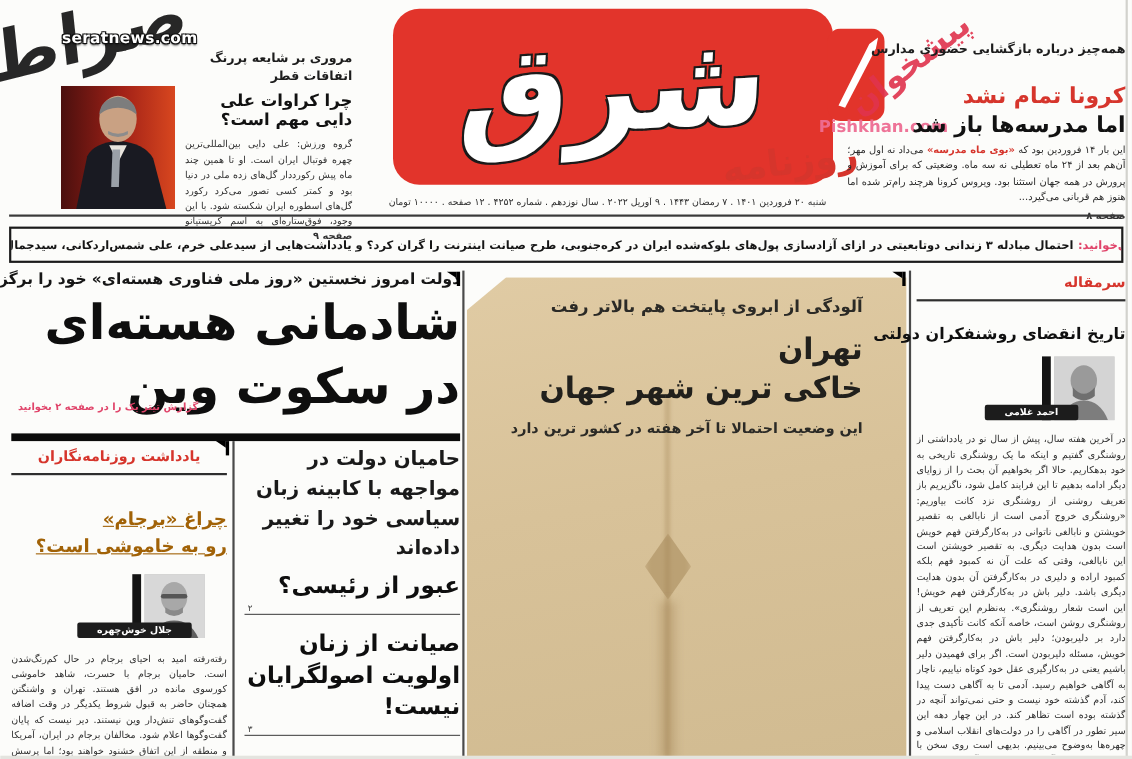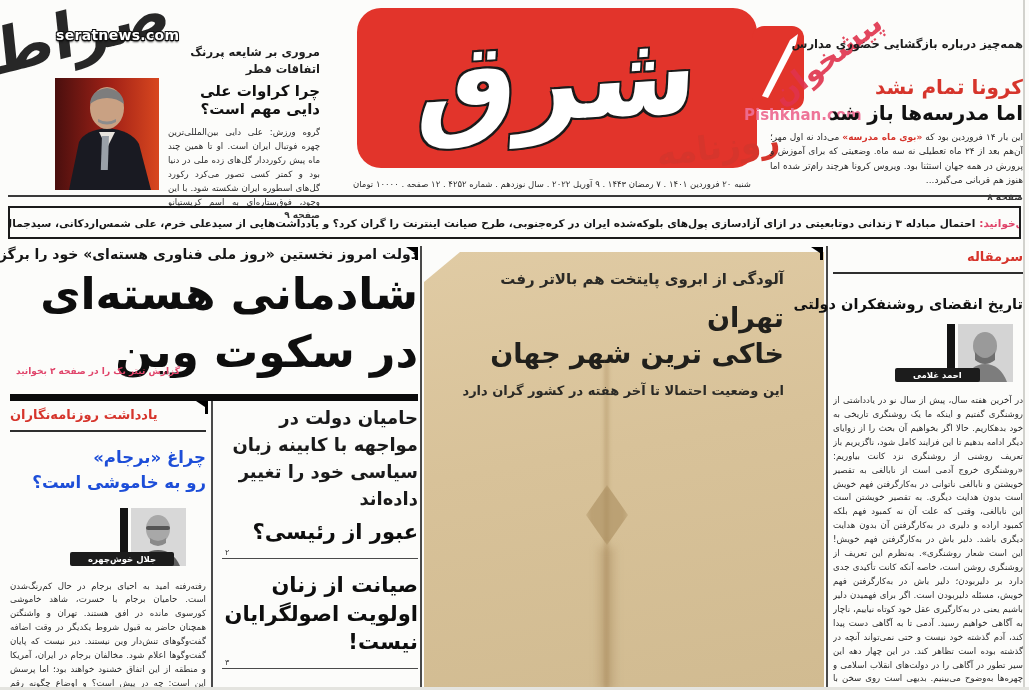--- a/index.html
+++ b/index.html
@@ -96,23 +96,23 @@
   .edit-col .hl { font-size:14.5px; font-weight:bold; color:#101010; margin-top:22px; white-space:nowrap; }
   .author-row { position:relative; height:62px; margin-top:12px; }
   .portrait { position:absolute; width:55px; height:58px; overflow:hidden; background:#c9c9c9; }
   .pbar { position:absolute; width:8px; height:58px; background:#141414; }
   .name-badge { position:absolute; background:#1c1c1c; color:#fff; font-size:8.5px;
     font-weight:bold; padding:2px 18px; border-radius:2px; white-space:nowrap; }
   .edit-col .body-txt { margin-top:8px; height:292px; overflow:hidden; }
 
   
   .note-col { left:10px; top:404px; width:196px; text-align:right; }
-  .note-col .sec-head { text-align:left; }
-  .note-col .hl { font-size:16.5px; font-weight:bold; color:#1d4ed8; line-height:1.5;
-    margin-top:14px; padding-left:8px; }
+  .note-col .sec-head { text-align:center; }
+  .note-col .hl { font-size:16.5px; font-weight:bold; color:#a16207; line-height:1.5;
+    margin-top:28px; padding-left:8px;text-decoration:underline; }
   .note-col .body-txt { margin-top:10px; height:112px; overflow:hidden; }
 
   
   .mid-col { left:222px; top:404px; width:196px; text-align:right; }
   .mid-col .kicker { font-size:18px; font-weight:bold; color:#1a1a1a; line-height:1.5; }
   .mid-col .hl { font-size:21px; font-weight:bold; color:#0e0e0e; line-height:1.35; margin-top:6px; }
   .divider { position:relative; border-top:1.5px solid #4a4a4a; margin:12px 0 12px; }
   .divider .num { position:absolute; left:0; top:-11px; font-size:8px; color:#333; background:#fcfcfa; padding-left:3px; }
 
   .scan-edge-r { left:1023px; top:0; width:2px; height:690px; background:#d2d2cd; }
@@ -194,21 +194,21 @@
   <div class="abs photo">
     <div class="tower-line"></div>
     <div class="tower-pod"></div>
     <div class="tower-base"></div>
     <div class="txt-blk">
       <div class="kicker">آلودگی از ابروی پایتخت هم بالاتر رفت</div>
       <div class="hl">
         <span>تهران</span><br>
         <span>خاکی ترین شهر جهان</span>
       </div>
-      <div class="sub">این وضعیت احتمالا تا آخر هفته در کشور گران دارد</div>
+      <div class="sub">این وضعیت احتمالا تا آخر هفته در کشور ترین دارد</div>
     </div>
   </div>
 
   <div class="abs vr vr1"></div>
   <div class="abs vr vr2"></div>
   <div class="abs vr vr3"></div>
   <div class="abs regmark" style="left:415px; top:247px;"></div>
   <div class="abs regmark" style="left:820px; top:247px;"></div>
   <div class="abs regmark" style="left:205px; top:401px;"></div>
 

